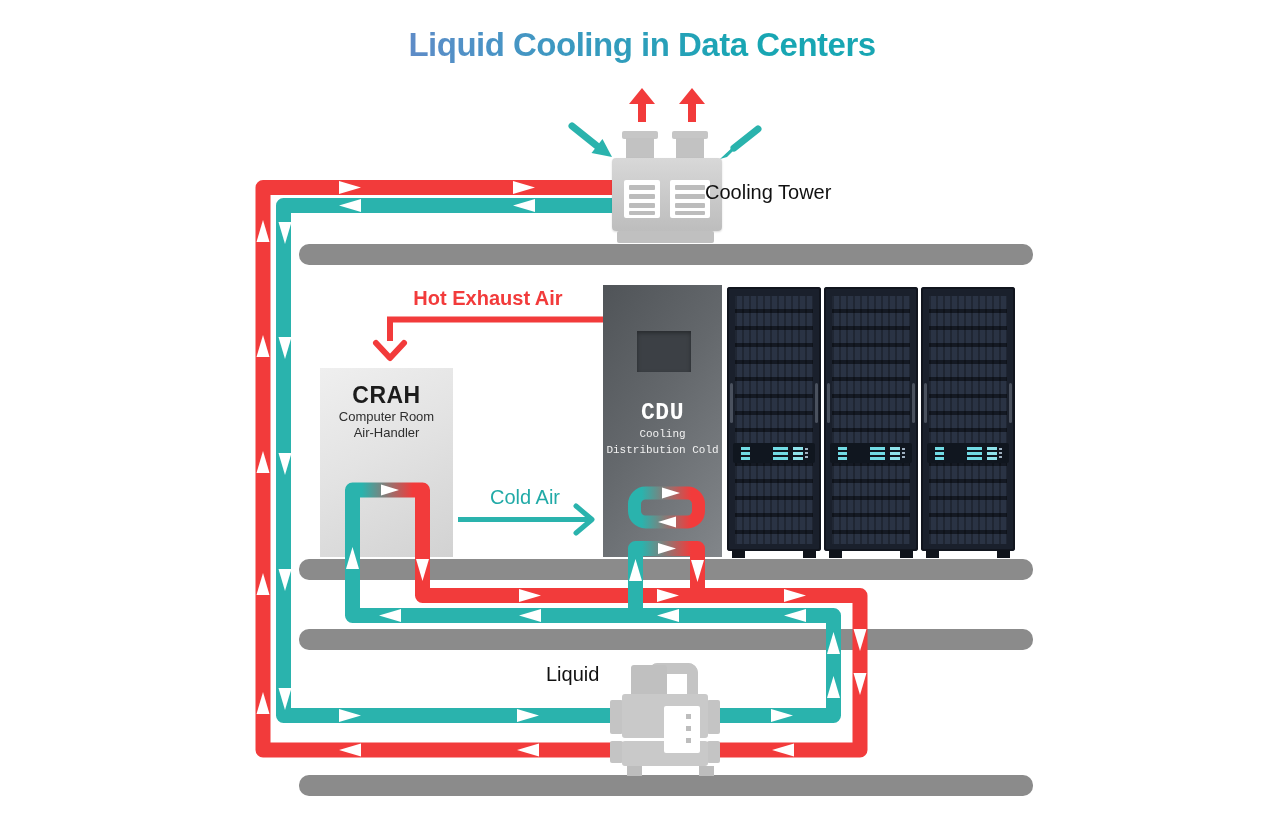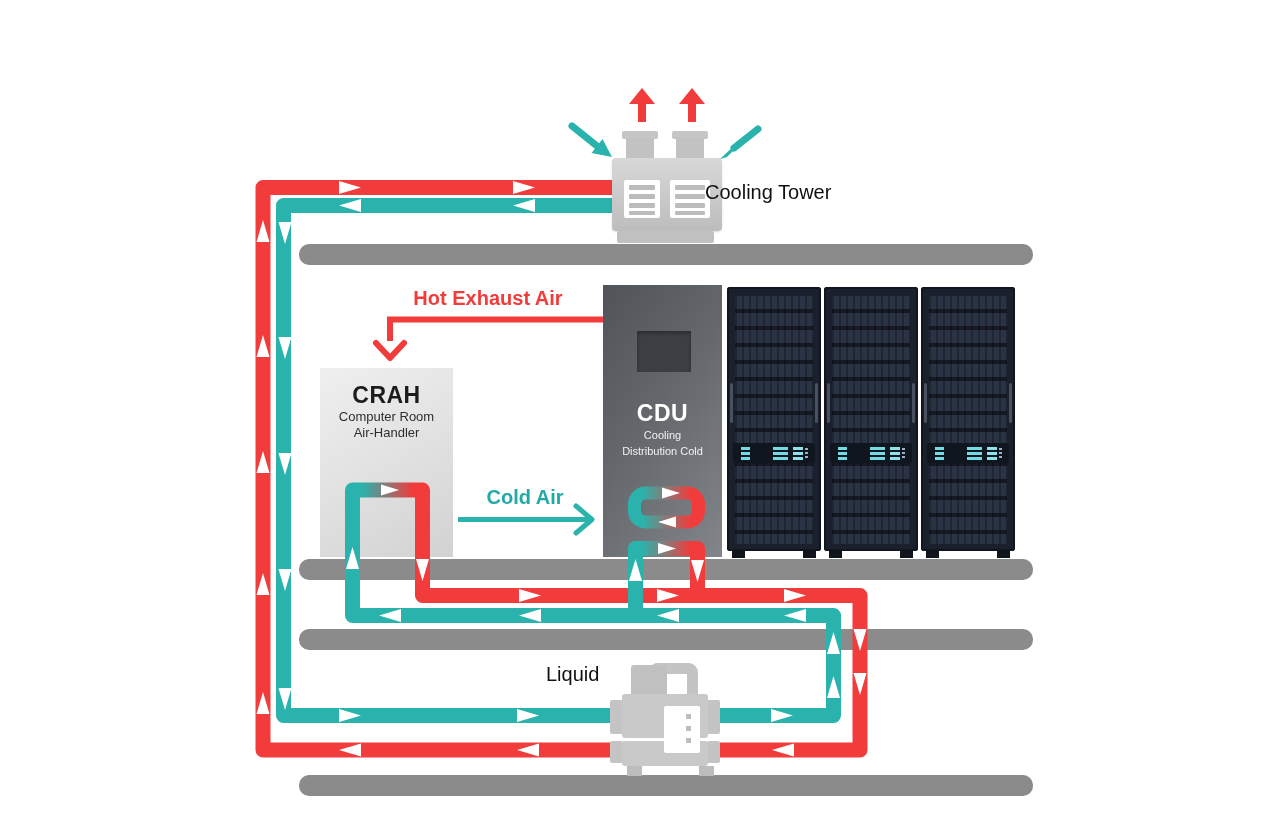--- a/index.html
+++ b/index.html
@@ -18,21 +18,21 @@
   #slab1{top:244px;} #slab2{top:559px;} #slab3{top:629px;} #slab4{top:775px;}
 
   
   #crah{left:320px;top:368px;width:133px;height:189px;
         background:linear-gradient(150deg,#efefef 0%,#e3e3e3 45%,#d2d2d2 100%);}
   #crah .abbr{width:100%;text-align:center;margin-top:14px;font-size:23px;font-weight:700;color:#1c1c1c;letter-spacing:0.5px;}
   #crah .sub{width:100%;text-align:center;font-size:13px;color:#2e2e2e;line-height:16px;}
 
   
   #cdu{left:603px;top:285px;width:119px;height:272px;
-       background:linear-gradient(125deg,#505458 0%,#64686c 45%,#82868a 100%);}
+       background:linear-gradient(125deg,#505458 0%,#64686c 45%,#82868a 100%);font-family:Liberation Mono, monospace;}
   #cdu .screen{position:absolute;left:34px;top:46px;width:54px;height:41px;background:#3c4045;
                box-shadow:inset 0 2px 4px rgba(0,0,0,.35);}
   #cdu .abbr{width:100%;text-align:center;margin-top:115px;font-size:23px;font-weight:700;color:#ffffff;letter-spacing:0.5px;}
   #cdu .sub{width:100%;text-align:center;font-size:11px;color:#f1f1f1;line-height:16px;}
 
   
   .rack{top:287px;width:94px;height:264px;background:#1a202c;border-radius:3px;
         box-shadow:inset 0 0 0 2px #11151e;}
   #rack1{left:727px;} #rack2{left:824px;} #rack3{left:921px;}
   .rack .door{position:absolute;left:8px;right:8px;top:9px;bottom:7px;
@@ -80,21 +80,21 @@
   #chiller-panel .dot{position:absolute;left:22px;width:5px;height:5px;background:#bdbdbd;}
   #chiller-panel .d1{top:8px;} #chiller-panel .d2{top:20px;} #chiller-panel .d3{top:32px;}
   .chfoot{top:766px;width:15px;height:10px;background:#bdbdbd;}
   #chfoot1{left:627px;} #chfoot2{left:699px;}
 
   
   .lbl{font-size:20px;color:#111;font-weight:500;white-space:nowrap;}
   #lbl-tower{left:705px;top:181px;}
   #lbl-chiller{left:546px;top:663px;}
   #lbl-hot{left:398px;top:287px;width:180px;text-align:center;color:#f23b3b;font-weight:700;}
-  #lbl-cold{left:460px;top:486px;width:130px;text-align:center;color:#21aaa7;font-weight:700;}
+  #lbl-cold{left:460px;top:486px;width:130px;text-align:center;color:#21aaa7;font-weight:400;}
 
   svg.layer{position:absolute;left:0;top:0;pointer-events:none;}
 </style>
 </head>
 <body>
 
 <div id="canvas">
 
   <div class="abs slab" id="slab1"></div>
   <div class="abs slab" id="slab2"></div>
@@ -295,14 +295,15 @@
       <path d="M458,519.5 L588,519.5" stroke="#2ab3ad" stroke-width="5" fill="none"></path>
       <path d="M576,506 L592,519.5 L576,533" fill="none" stroke="#2ab3ad" stroke-width="5" stroke-linecap="round" stroke-linejoin="round"></path>
     </g>
   </svg>
 
   <div class="abs lbl" id="lbl-tower">Cooling Tower</div>
   <div class="abs lbl" id="lbl-hot">Hot Exhaust Air</div>
   <div class="abs lbl" id="lbl-cold">Cold Air</div>
   <div class="abs lbl" id="lbl-chiller">Liquid</div>
 
+  <div class="abs" id="title">Liquid Cooling in Data Centers</div>
 
 </div>
 
 </body></html>

